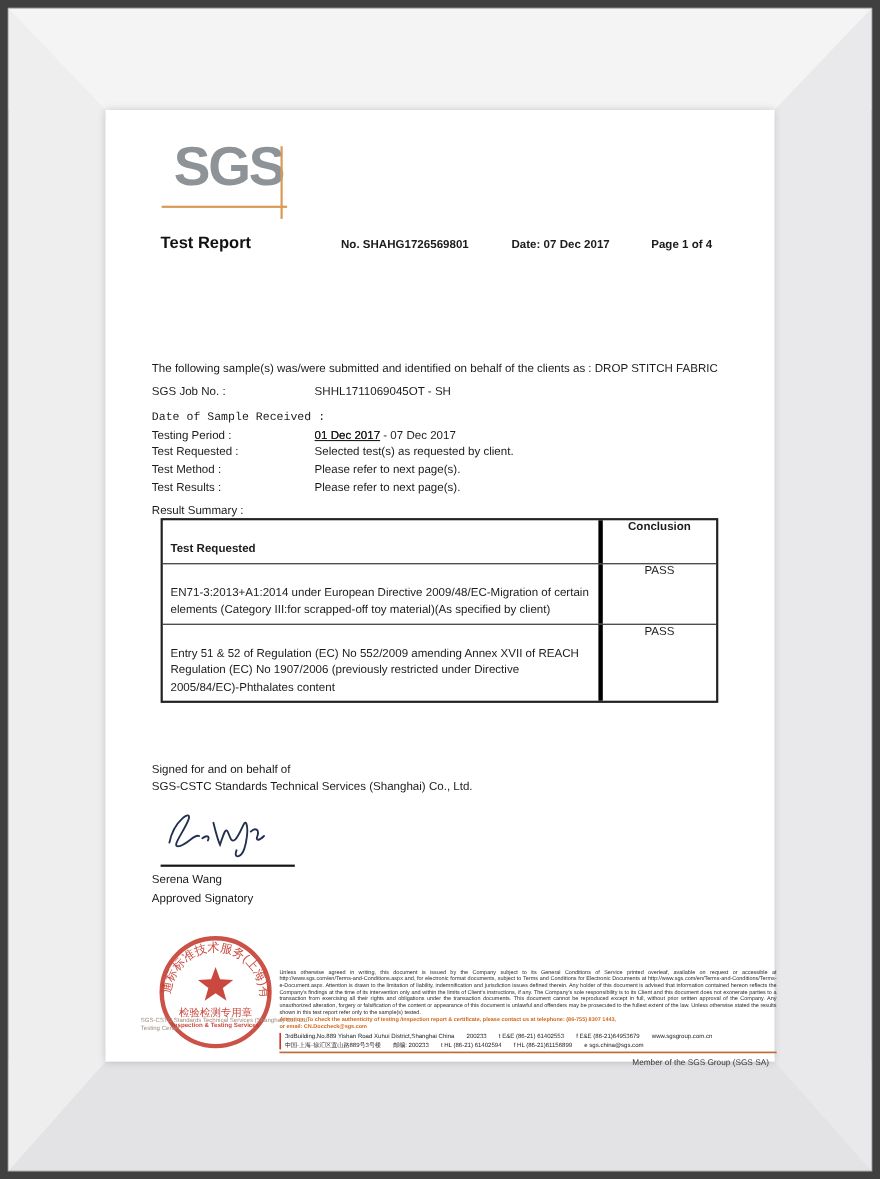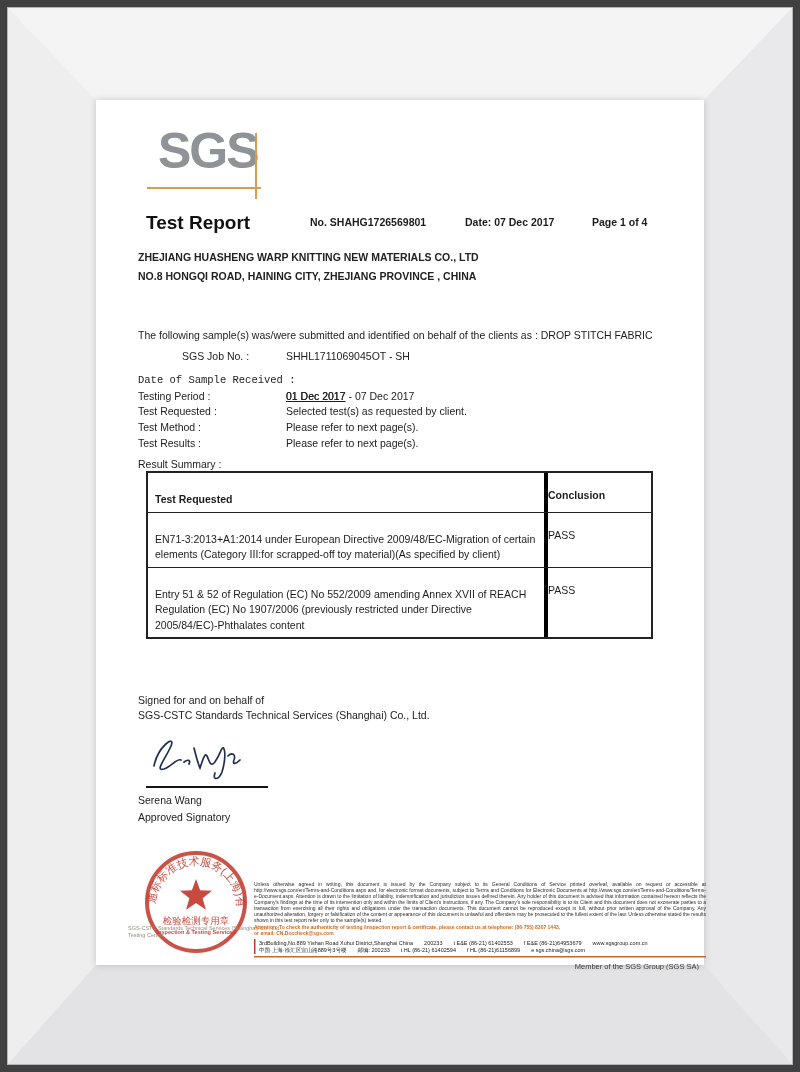--- a/index.html
+++ b/index.html
@@ -13,36 +13,36 @@
     box-shadow:0 0 7px rgba(0,0,0,.18); }
   .abs { position:absolute; }
   .t { font-size:10.5px; color:#1c1c1c; white-space:nowrap; }
 
   
   .logo-text { left:62px; top:26px; font-size:50px; font-weight:bold; color:#8e9397; letter-spacing:-2px; line-height:1; }
   .logo-hline { left:51px; top:87px; width:114px; height:2px; background:#d99a55; }
   .logo-vline { left:159px; top:33px; width:2px; height:66px; background:#d99a55; }
 
   
-  .title { left:50px; top:112px; font-size:19px; font-weight:bold; color:#111; }
+  .title { left:50px; top:112px; font-size:15px; font-weight:bold; color:#111; }
   .hmeta { font-weight:bold; }
 
   
   .client { left:42px; top:148px; font-weight:bold; line-height:19px; color:#222; }
 
   
   .kv-label { left:42px; }
   .kv-value { left:190px; }
 
   
   .rtable { left:50px; top:371px; width:507px; border:2px solid #222; }
   .rrow { display:flex; border-top:1px solid #222; }
   .rrow:first-child { border-top:none; }
   .cell-test { width:400px; padding:19px 7px 4px; border-right:4px solid #000000; font-size:10.5px; line-height:15.5px; color:#1c1c1c; white-space:normal; }
-  .cell-conc { flex:1; text-align:left; padding-top:16px; font-size:10.5px; color:#1c1c1c; }
+  .cell-conc { flex:1; text-align:center; padding-top:0; font-size:10.5px; color:#1c1c1c; }
   .rhead .cell-test, .rhead .cell-conc { font-weight:bold; }
 
   
   .sig-underline { left:50px; top:686px; width:122px; height:2px; background:#151515; }
 
   
   .stamp-svg { left:44px; top:748px; width:112px; height:108px; }
   .stamp-caption { left:32px; top:824px; width:300px; transform:scale(.5); transform-origin:0 0;
     font-size:11px; line-height:15px; color:#9b8d80; white-space:nowrap; }
   .footer-right { left:158px; top:781px; width:452px; }
@@ -66,28 +66,24 @@
 
     <div class="abs logo-text">SGS</div>
     <div class="abs logo-hline"></div>
     <div class="abs logo-vline"></div>
 
     <div class="abs title">Test Report</div>
     <div class="abs t hmeta" style="left:214px; top:116px;">No. SHAHG1726569801</div>
     <div class="abs t hmeta" style="left:369px; top:116px;">Date: 07 Dec 2017</div>
     <div class="abs t hmeta" style="left:483px; top:116px;padding-left:13px;">Page 1 of 4</div>
 
-    <div class="abs t client">
-      <div>ZHEJIANG HUASHENG WARP KNITTING NEW MATERIALS CO., LTD</div>
-      <div>NO.8 HONGQI ROAD, HAINING CITY, ZHEJIANG PROVINCE , CHINA</div>
-    </div>
 
     <div class="abs t" style="left:42px; top:229px;">The following sample(s) was/were submitted and identified on behalf of the clients as : DROP STITCH FABRIC</div>
 
-    <div class="abs t kv-label" style="top:250px;margin-left:44px;">SGS Job No. :</div>
+    <div class="abs t kv-label" style="top:250px;">SGS Job No. :</div>
     <div class="abs t kv-value" style="top:250px;">SHHL1711069045OT - SH</div>
     <div class="abs t kv-label" style="top:274px;font-family:Liberation Mono, monospace;">Date of Sample Received :</div>
     <div class="abs t kv-value" style="top:290px;text-decoration:underline;">01 Dec 2017</div>
     <div class="abs t kv-label" style="top:290px;">Testing Period :</div>
     <div class="abs t kv-value" style="top:290px;">01 Dec 2017 - 07 Dec 2017</div>
     <div class="abs t kv-label" style="top:305px;">Test Requested :</div>
     <div class="abs t kv-value" style="top:305px;">Selected test(s) as requested by client.</div>
     <div class="abs t kv-label" style="top:321px;">Test Method :</div>
     <div class="abs t kv-value" style="top:321px;">Please refer to next page(s).</div>
     <div class="abs t kv-label" style="top:337px;">Test Results :</div>

